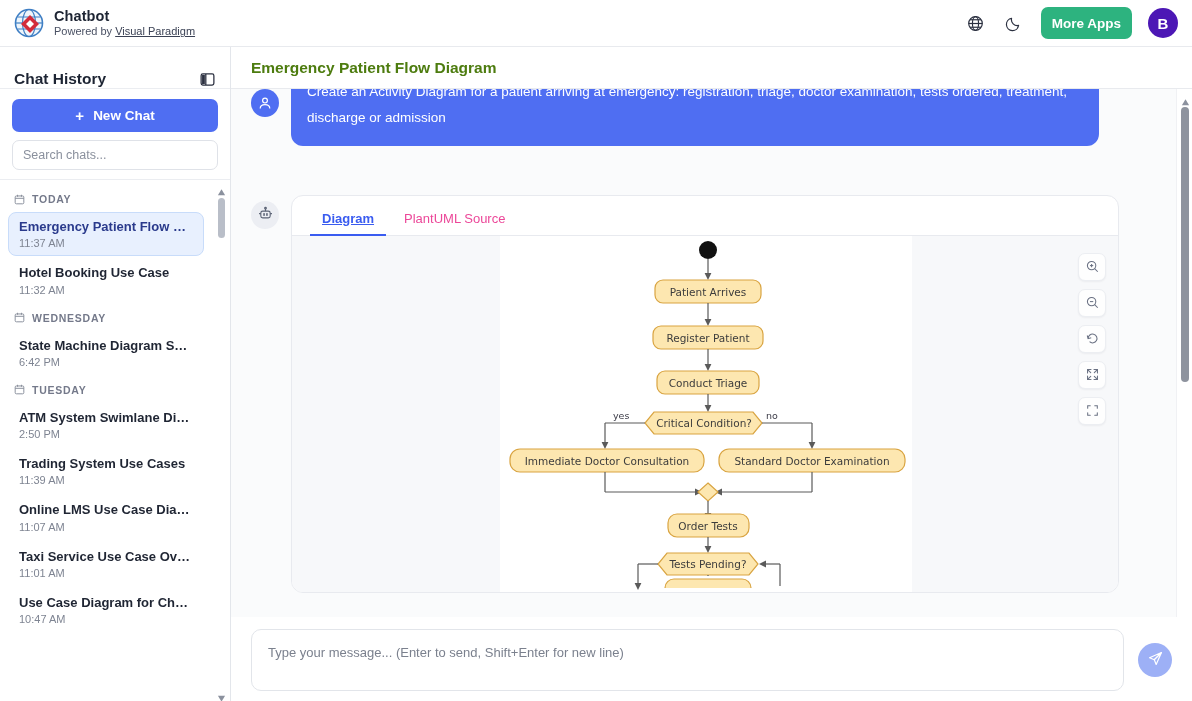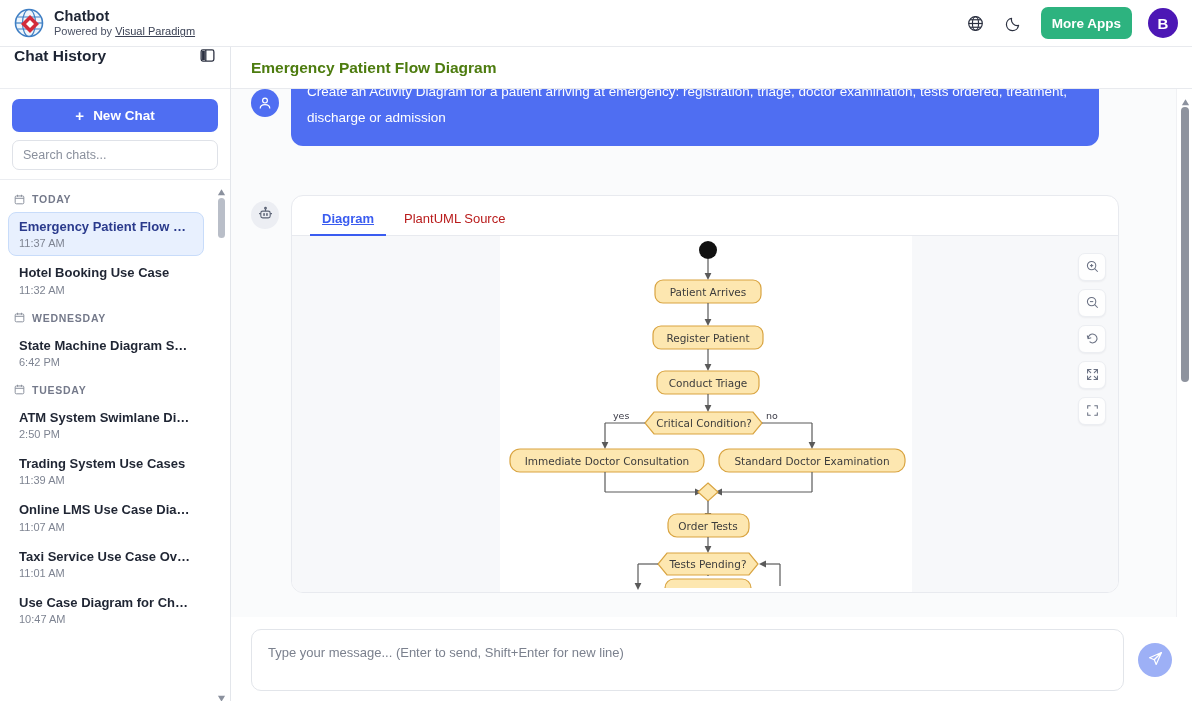--- a/index.html
+++ b/index.html
@@ -42,21 +42,21 @@
     display: flex; align-items: center; justify-content: center; cursor: pointer;
   }
 
   
   .sidebar {
     position: absolute; top: 47px; left: 0; width: 231px; height: 654px;
     background: #ffffff; border-right: 1px solid #e3e6eb;
     display: flex; flex-direction: column;
   }
   .sb-head {
-    height: 42px; display: flex; align-items: flex-start; padding: 0 14px;
+    height: 42px; display: flex; align-items: flex-end; padding: 0 14px;
     border-bottom: 1px solid #ebedf1;
   }
   .sb-title { font-size: 15.5px; font-weight: bold; color: #1d2433; }
   .sb-collapse { margin-left: auto; cursor: pointer; color: #2b3040; display:flex; }
 
   .sb-actions { padding: 10px 12px 8px 12px; }
   .new-chat {
     width: 100%; height: 33px; background: #4f6ef2; color: #fff;
     border: none; border-radius: 7px; font-size: 13.5px; font-weight: bold;
     font-family: "Liberation Sans", sans-serif; cursor: pointer;
@@ -131,21 +131,21 @@
   .b-avatar {
     width: 28px; height: 28px; border-radius: 50%; background: #eceef3; flex: none;
     display: flex; align-items: center; justify-content: center; color: #5a6274; margin-top: 6px;
   }
   .bot-card {
     flex: 1; background: #ffffff; border: 1px solid #e8eaef; border-radius: 12px;
     max-width: 828px; overflow: hidden;
   }
   .tabs { display: flex; gap: 6px; padding: 10px 18px 0 18px; border-bottom: 1px solid #e8eaef; }
   .tab {
-    font-size: 13px; padding: 5px 12px 8px 12px; color: #b91c1c; cursor: pointer;
+    font-size: 13px; padding: 5px 12px 8px 12px; color: #ec4899; cursor: pointer;
     border-bottom: 2px solid transparent; margin-bottom: -1px;
   }
   .tab.active { color: #3a5cf0; border-bottom-color: #3a5cf0; font-weight: 600; text-decoration: underline; }
 
   .canvas-wrap { position: relative; height: 356px; background: #f7f8fa; overflow: hidden; }
   .diagram-sheet {
     position: absolute; top: 0; left: 208px; width: 412px; height: 356px; background: #ffffff;
   }
   .tool-col {
     position: absolute; right: 12px; top: 17px; display: flex; flex-direction: column; gap: 8px;

